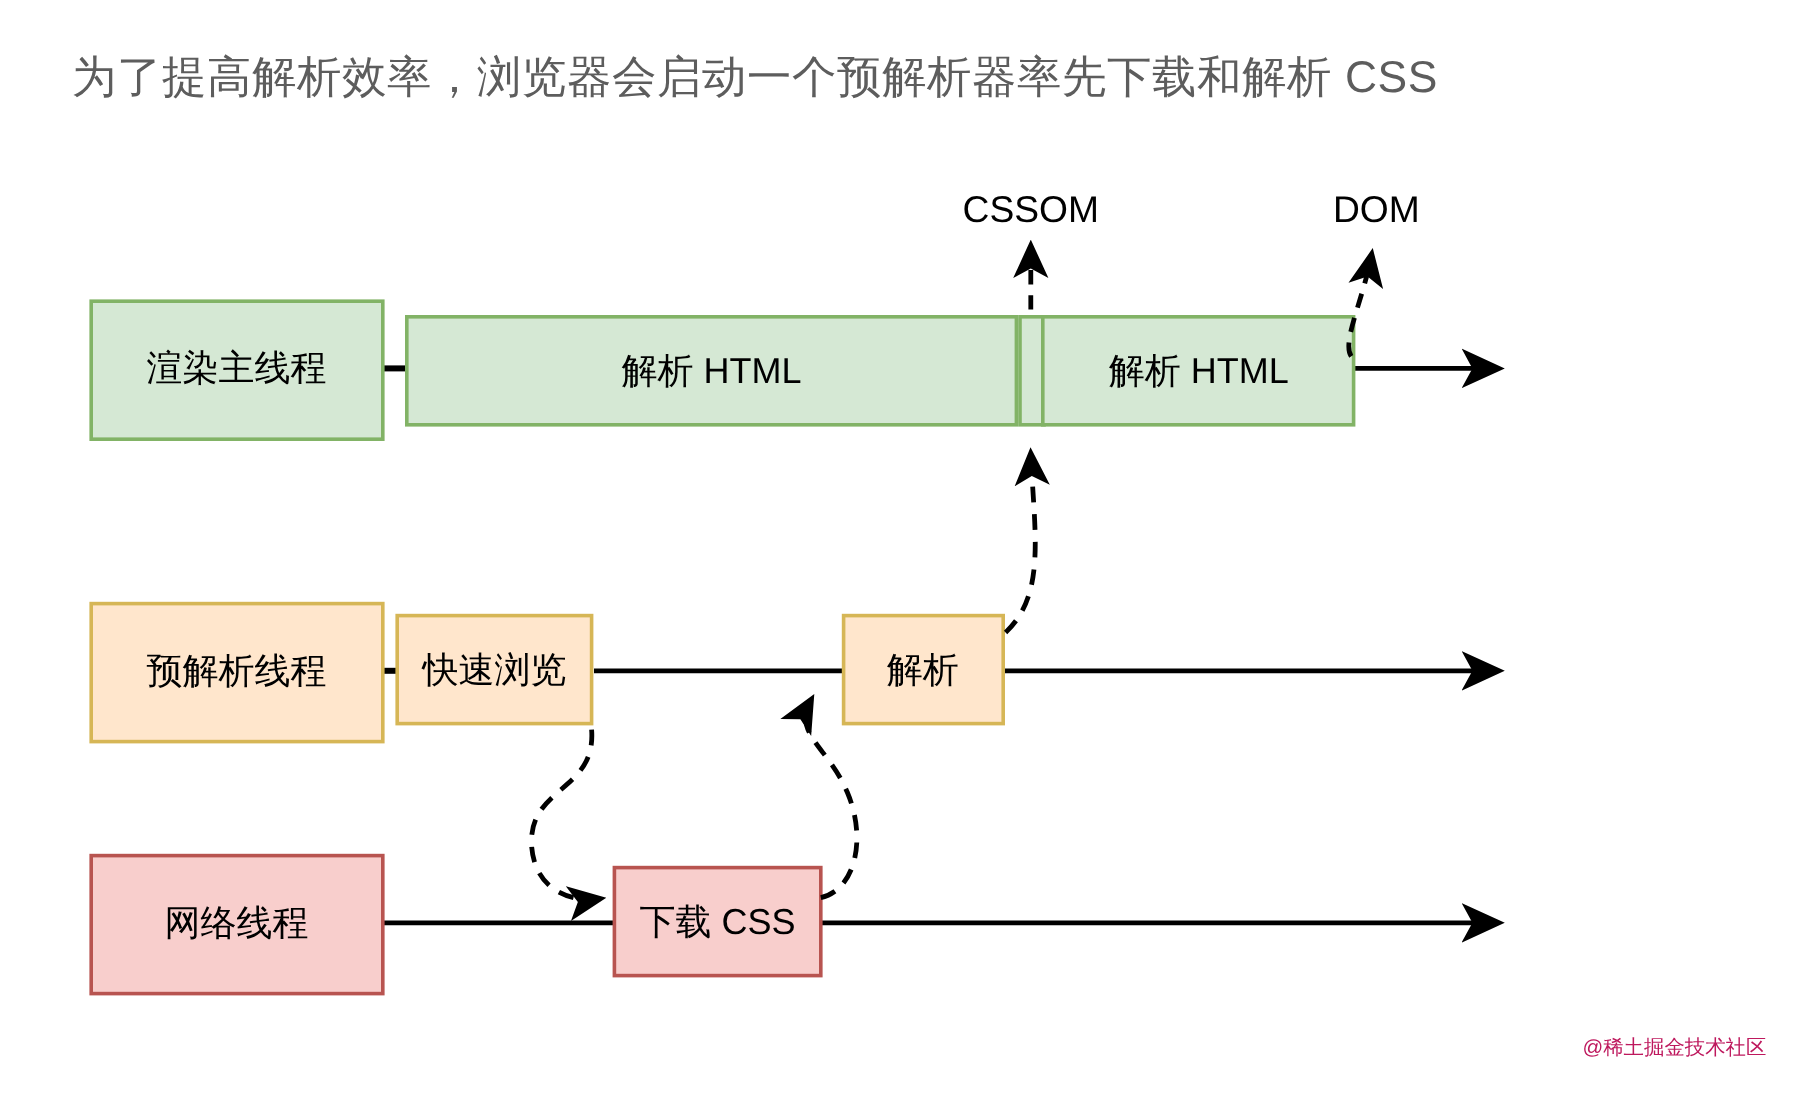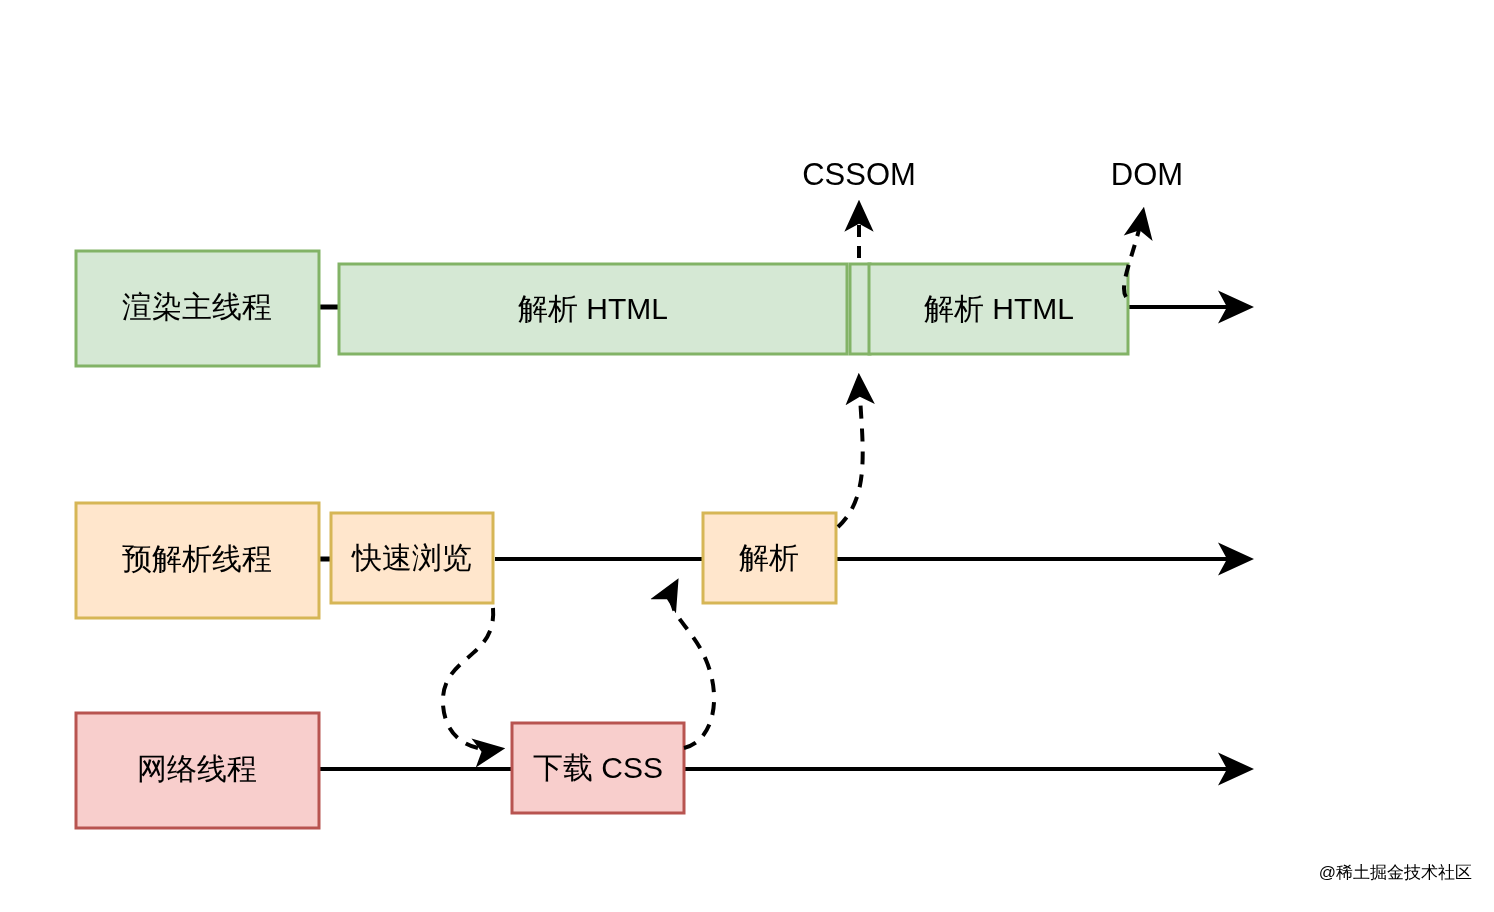--- a/index.html
+++ b/index.html
@@ -45,30 +45,31 @@
     dominant-baseline: middle;
   }
   .lbl-thread { font-size: 30px; }
   .lbl-task   { font-size: 30px; }
   .lbl-axis   { font-size: 31px; }
   .watermark {
     position: absolute;
     right: 22px;
     bottom: 28px;
     font-size: 17px;
-    color: #000000;
+    color: #be185d;
     font-family: "Liberation Sans", "DejaVu Sans", sans-serif;
     white-space: nowrap;
   }
 </style>
 </head>
 <body>
 
 <div id="page">
 
+  <div class="title">为了提高解析效率，浏览器会启动一个预解析器率先下载和解析 CSS</div>
 
   <svg id="diagram" viewBox="0 0 1494 912" xmlns="http://www.w3.org/2000/svg">
     <defs>
       <marker id="arrowSolid" viewBox="0 0 12 12" refX="10" refY="6" markerWidth="9" markerHeight="9" orient="auto-start-reverse">
         <path d="M 0 0.5 L 12 6 L 0 11.5 L 3 6 Z" fill="#000000"></path>
       </marker>
       <marker id="arrowDash" viewBox="0 0 12 12" refX="10" refY="6" markerWidth="8" markerHeight="8" orient="auto-start-reverse">
         <path d="M 0 0.5 L 12 6 L 0 11.5 L 3 6 Z" fill="#000000"></path>
       </marker>
     </defs>

